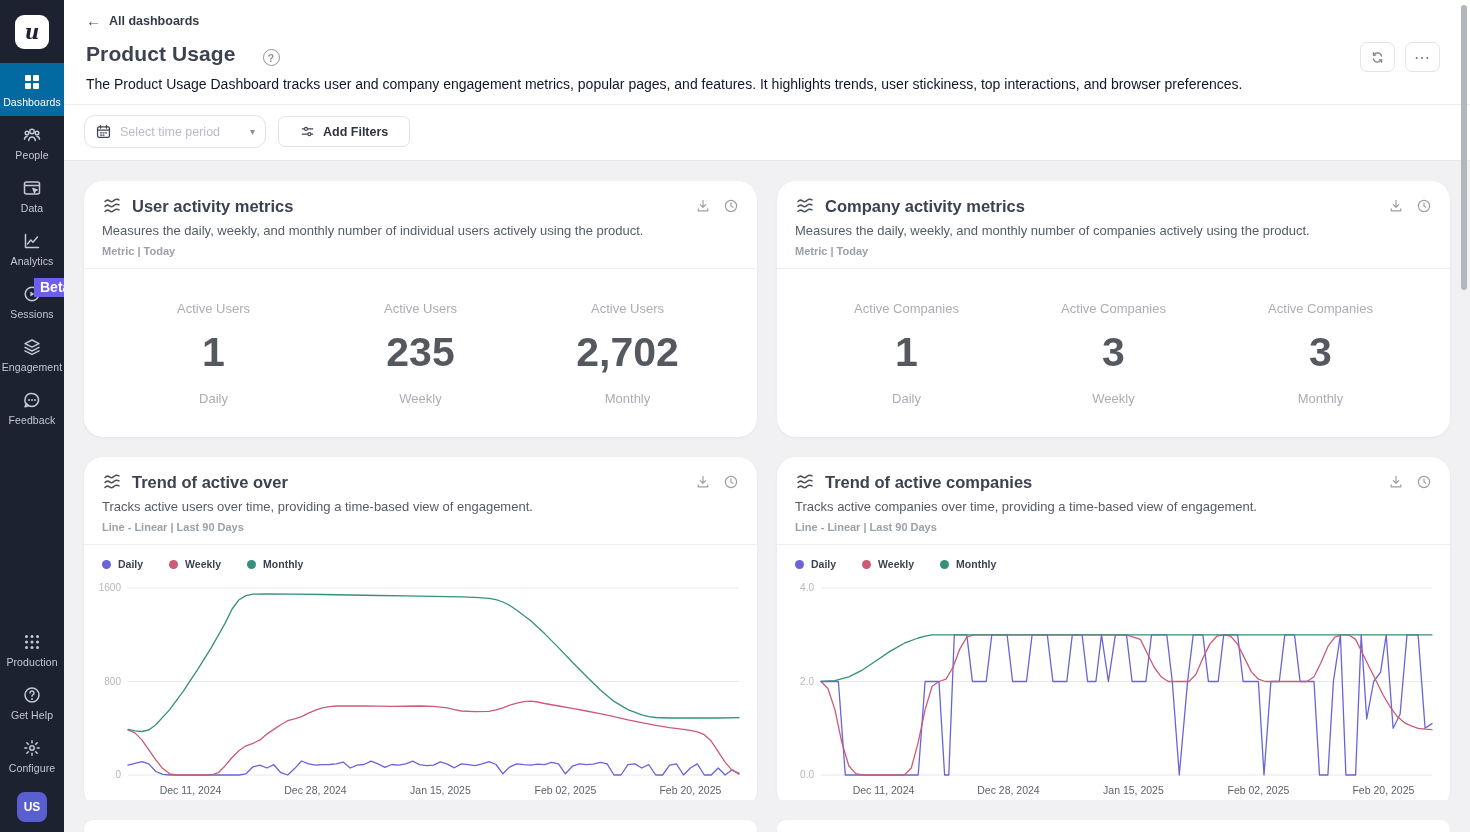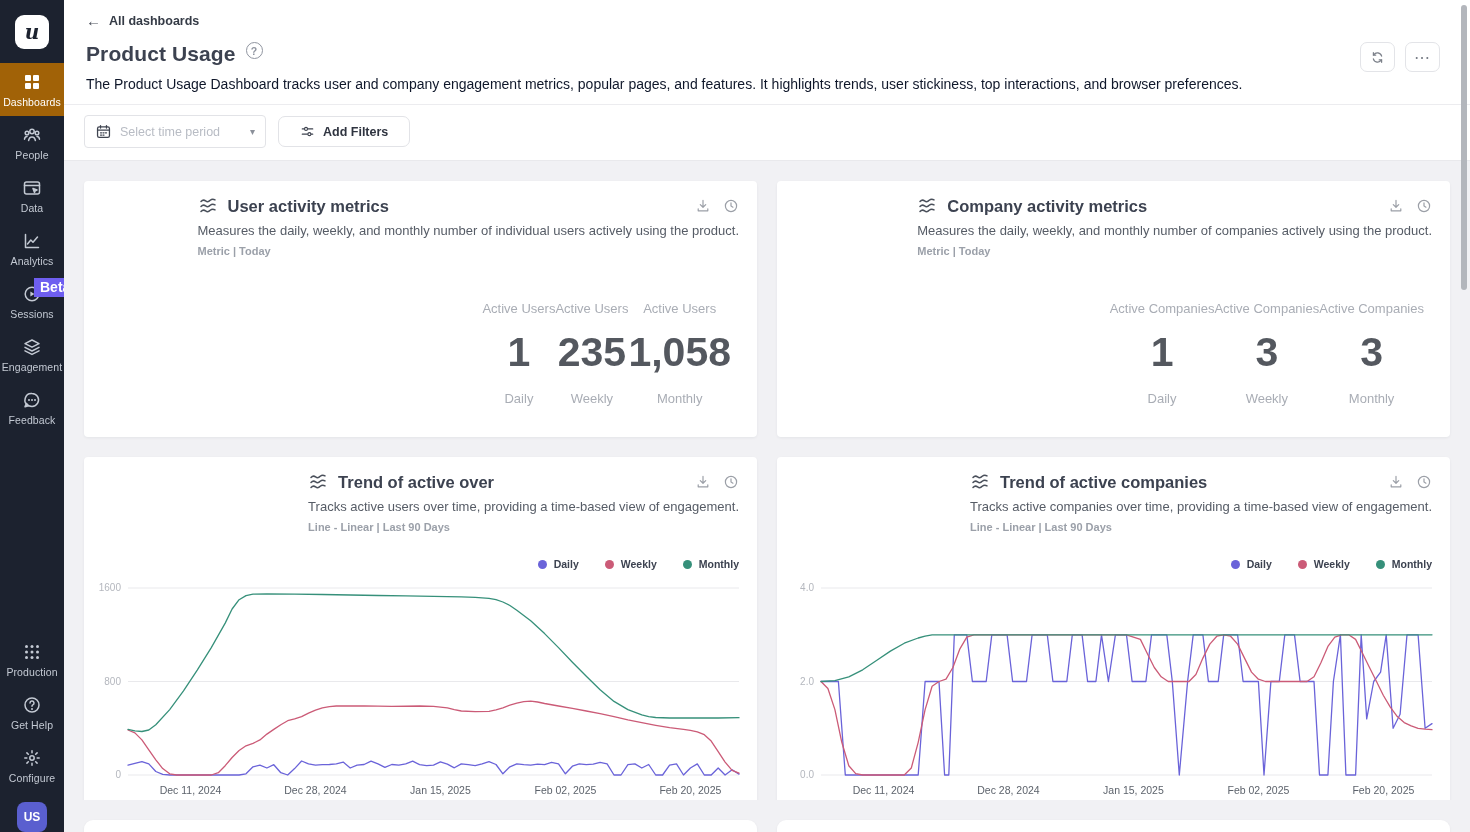--- a/index.html
+++ b/index.html
@@ -9,66 +9,66 @@
 
   
   .sidebar { width:64px; background:#1c222f; color:#c3c9d3; display:flex;
     flex-direction:column; align-items:stretch; flex-shrink:0; }
   .logo-wrap { display:flex; justify-content:center; padding:15px 0 14px; }
   .logo { width:34px; height:34px; background:#fff; border-radius:9px; color:#1c222f;
     font-family:"DejaVu Serif", serif; font-style:italic; font-weight:700; font-size:20px;
     display:flex; align-items:center; justify-content:center; }
   .nav-item { height:53px; display:flex; flex-direction:column; align-items:center;
     justify-content:center; gap:4px; cursor:pointer; position:relative; }
-  .nav-item.active { background:#a16207; color:#ffffff; }
+  .nav-item.active { background:#0369a1; color:#ffffff; }
   .nav-item .icn { width:20px; height:20px; position:relative; }
   .nav-item .icn svg { width:20px; height:20px; display:block; }
   .nav-label { font-size:10.5px; letter-spacing:.1px; }
   .badge { position:absolute; top:-6px; left:12px; background:#6e5ef0; color:#fff;
     font-size:14px; font-weight:700; padding:1.5px 6px; border-radius:0; }
   .side-spacer { flex:1; }
-  .avatar-wrap { display:flex; justify-content:center; padding:10px 0 0;align-items:flex-end; }
+  .avatar-wrap { display:flex; justify-content:center; padding:10px 0 10px;align-items:flex-end; }
   .avatar { width:30px; height:30px; border-radius:8px; background:#5a5fcf; color:#fff;
     font-size:12px; font-weight:700; display:flex; align-items:center; justify-content:center;
     cursor:pointer; }
 
   
   .main { flex:1; display:flex; flex-direction:column; position:relative; background:#f1f1f4; }
   .page-header { background:#fff; padding:12px 22px 12px; border-bottom:1px solid #ececef; }
   .back-link { display:inline-flex; align-items:center; gap:8px; font-size:12.5px;
     color:#353b46; font-weight:600; cursor:pointer; }
   .back-arrow { font-size:15px; color:#4a505b; }
-  .title-row { display:flex; align-items:flex-start; gap:10px; margin-top:12px; }
+  .title-row { display:flex; align-items:flex-end; gap:27px; margin-top:12px; }
   .page-title { font-size:21px; font-weight:700; color:#3c4250; letter-spacing:.1px; }
   .help-circle { width:17px; height:17px; border:1.5px solid #9095a0; border-radius:50%;
     color:#9095a0; font-size:10.5px; font-weight:700; display:flex; align-items:center;
     justify-content:center; cursor:pointer; }
   .header-actions { position:absolute; top:42px; right:30px; display:flex; gap:10px; }
   .hbtn { width:35px; height:30px; background:#fff; border:1px solid #e3e4e8; border-radius:7px;
     color:#7a7f88; display:flex; align-items:center; justify-content:center; cursor:pointer; }
   .hbtn svg { width:15px; height:15px; }
   .page-desc { margin-top:10px; font-size:14px; color:#0f172a; }
 
   .filter-bar { background:#fff; padding:10px 20px 12px; border-bottom:1px solid #e9e9ec;
     display:flex; gap:12px; align-items:center; }
   .time-select { display:flex; align-items:center; gap:8px; border:1px solid #e2e3e7;
-    border-radius:4px; padding:7px 10px; width:182px; background:#fff; cursor:pointer; }
+    border-radius:11px; padding:7px 10px; width:182px; background:#fff; cursor:pointer; }
   .time-select .cal { color:#3f4450; }
   .time-select .cal svg { width:17px; height:17px; display:block; }
   .placeholder { font-size:12.5px; color:#b8bcc4; flex:1; }
   .chev { font-size:10px; color:#8b909a; }
   .add-filters { display:flex; align-items:center; gap:8px; border:1px solid #e2e3e7;
     border-radius:7px; padding:7px 21px; background:#fff; cursor:pointer; }
   .add-filters svg { width:15px; height:15px; color:#3f4450; }
   .add-filters span { font-size:12.5px; font-weight:700; color:#2f3440; }
 
   .content { padding:20px 20px 0; display:grid; grid-template-columns:1fr 1fr;
     gap:20px; overflow:hidden; flex:1; }
-  .card { background:#fff; border-radius:4px; box-shadow:0 1px 3px rgba(25,30,45,.06);
-    display:flex; flex-direction:column; overflow:hidden;align-items:flex-end; }
+  .card { background:#fff; border-radius:19px; box-shadow:0 1px 3px rgba(25,30,45,.06);
+    display:flex; flex-direction:column; overflow:hidden; }
   .card.metric { height:256px; }
   .card.trend { height:352px; }
   .card-head { padding:15px 18px 0; }
   .card-title-row { display:flex; align-items:center; gap:10px; }
   .card-title-row .cicon { color:#4a505b; }
   .card-title-row .cicon svg { width:20px; height:20px; display:block; }
   .card-title { font-size:16.5px; font-weight:700; color:#3c4250; flex:1; }
   .card-actions { display:flex; gap:12px; color:#9b9fa7; }
   .card-actions .aicon { cursor:pointer; }
   .card-actions svg { width:16px; height:16px; display:block; }
@@ -307,21 +307,21 @@
             <div class="metric-value">1</div>
             <div class="metric-period">Daily</div>
           </div>
           <div class="metric-col">
             <div class="metric-label">Active Users</div>
             <div class="metric-value">235</div>
             <div class="metric-period">Weekly</div>
           </div>
           <div class="metric-col">
             <div class="metric-label">Active Users</div>
-            <div class="metric-value">1,058</div>
+            <div class="metric-value">2,702</div>
             <div class="metric-period">Monthly</div>
           </div>
         </div>
       </div>
 
       <div class="card metric">
         <div class="card-head">
           <div class="card-title-row">
             <span class="cicon">
               <svg viewBox="0 0 20 20" fill="none" stroke="currentColor" stroke-width="1.5" stroke-linecap="round">

